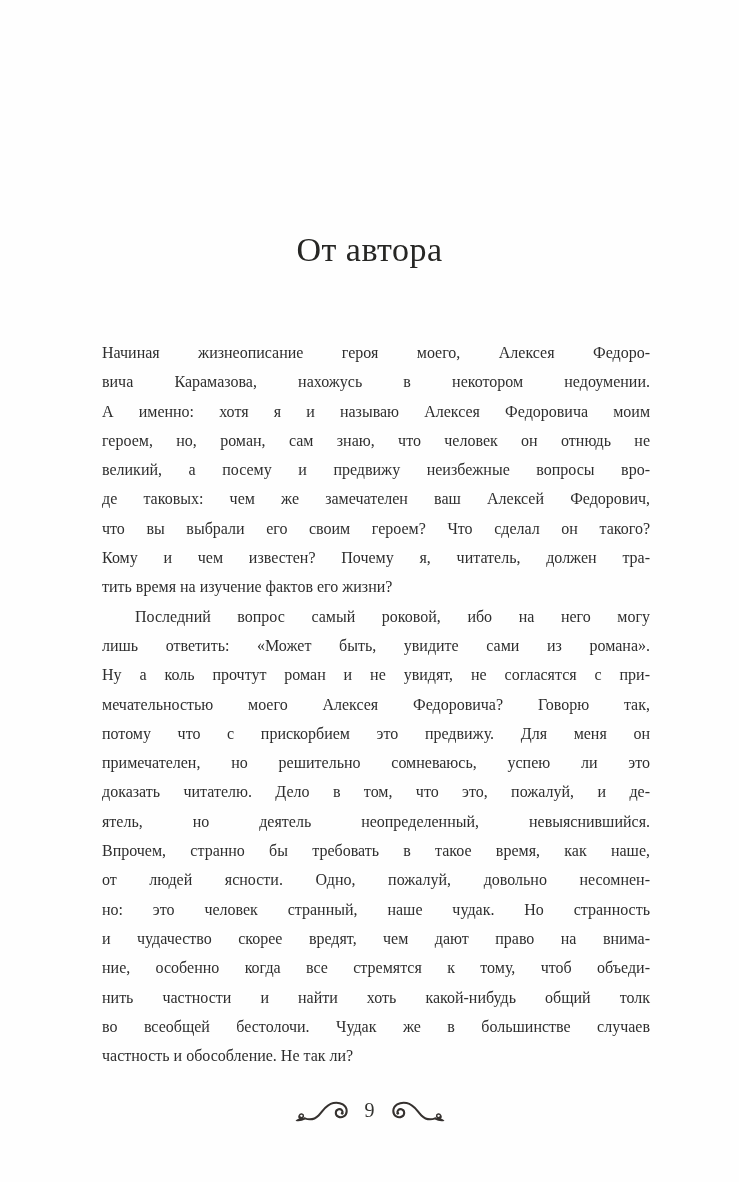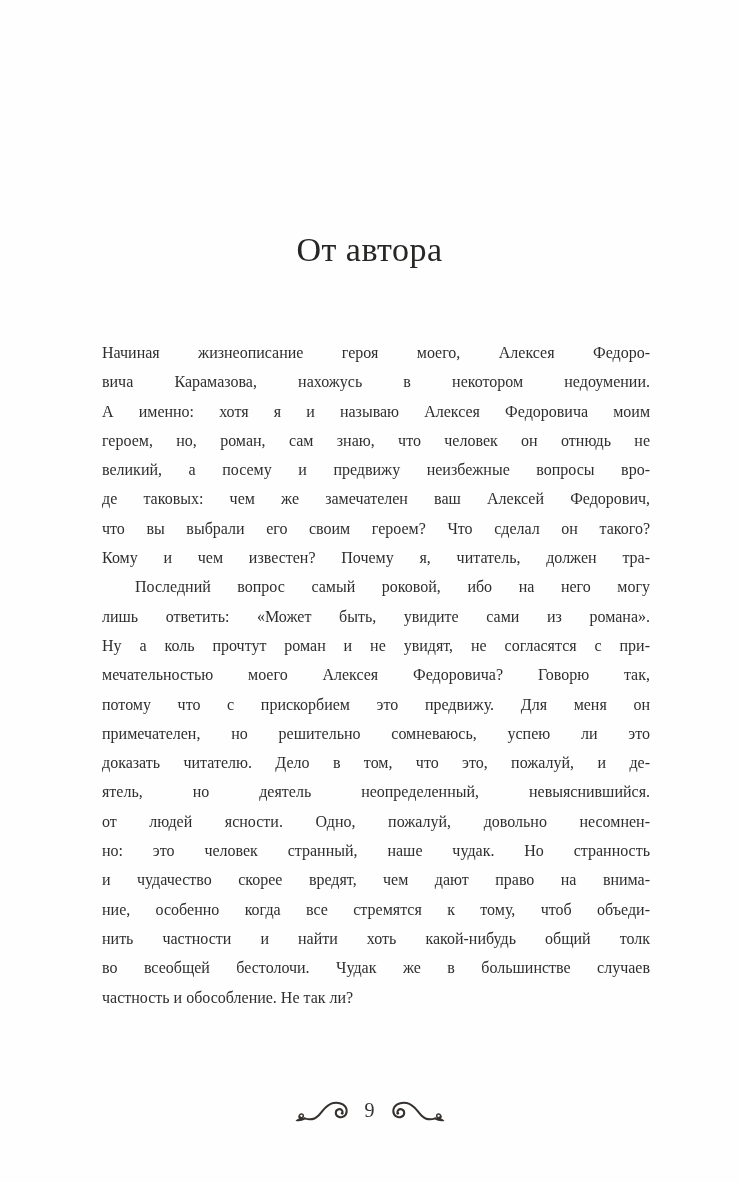--- a/index.html
+++ b/index.html
@@ -67,30 +67,32 @@
   <div class="body-text">
       <div>
         <div class="line">Начиная жизнеописание героя моего, Алексея Федоро-</div>
         <div class="line">вича Карамазова, нахожусь в некотором недоумении.</div>
         <div class="line">А именно: хотя я и называю Алексея Федоровича моим</div>
         <div class="line">героем, но, роман, сам знаю, что человек он отнюдь не</div>
         <div class="line">великий, а посему и предвижу неизбежные вопросы вро-</div>
         <div class="line">де таковых: чем же замечателен ваш Алексей Федорович,</div>
         <div class="line">что вы выбрали его своим героем? Что сделал он такого?</div>
         <div class="line">Кому и чем известен? Почему я, читатель, должен тра-</div>
+        <div class="line last">тить время на изучение фактов его жизни?</div>
       </div>
       <div>
         <div class="line indent">Последний вопрос самый роковой, ибо на него могу</div>
         <div class="line">лишь ответить: «Может быть, увидите сами из романа».</div>
         <div class="line">Ну а коль прочтут роман и не увидят, не согласятся с при-</div>
         <div class="line">мечательностью моего Алексея Федоровича? Говорю так,</div>
         <div class="line">потому что с прискорбием это предвижу. Для меня он</div>
         <div class="line">примечателен, но решительно сомневаюсь, успею ли это</div>
         <div class="line">доказать читателю. Дело в том, что это, пожалуй, и де-</div>
         <div class="line">ятель, но деятель неопределенный, невыяснившийся.</div>
+        <div class="line">Впрочем, странно бы требовать в такое время, как наше,</div>
         <div class="line">от людей ясности. Одно, пожалуй, довольно несомнен-</div>
         <div class="line">но: это человек странный, наше чудак. Но странность</div>
         <div class="line">и чудачество скорее вредят, чем дают право на внима-</div>
         <div class="line">ние, особенно когда все стремятся к тому, чтоб объеди-</div>
         <div class="line">нить частности и найти хоть какой-нибудь общий толк</div>
         <div class="line">во всеобщей бестолочи. Чудак же в большинстве случаев</div>
         <div class="line last">частность и обособление. Не так ли?</div>
       </div>
     </div>
 

